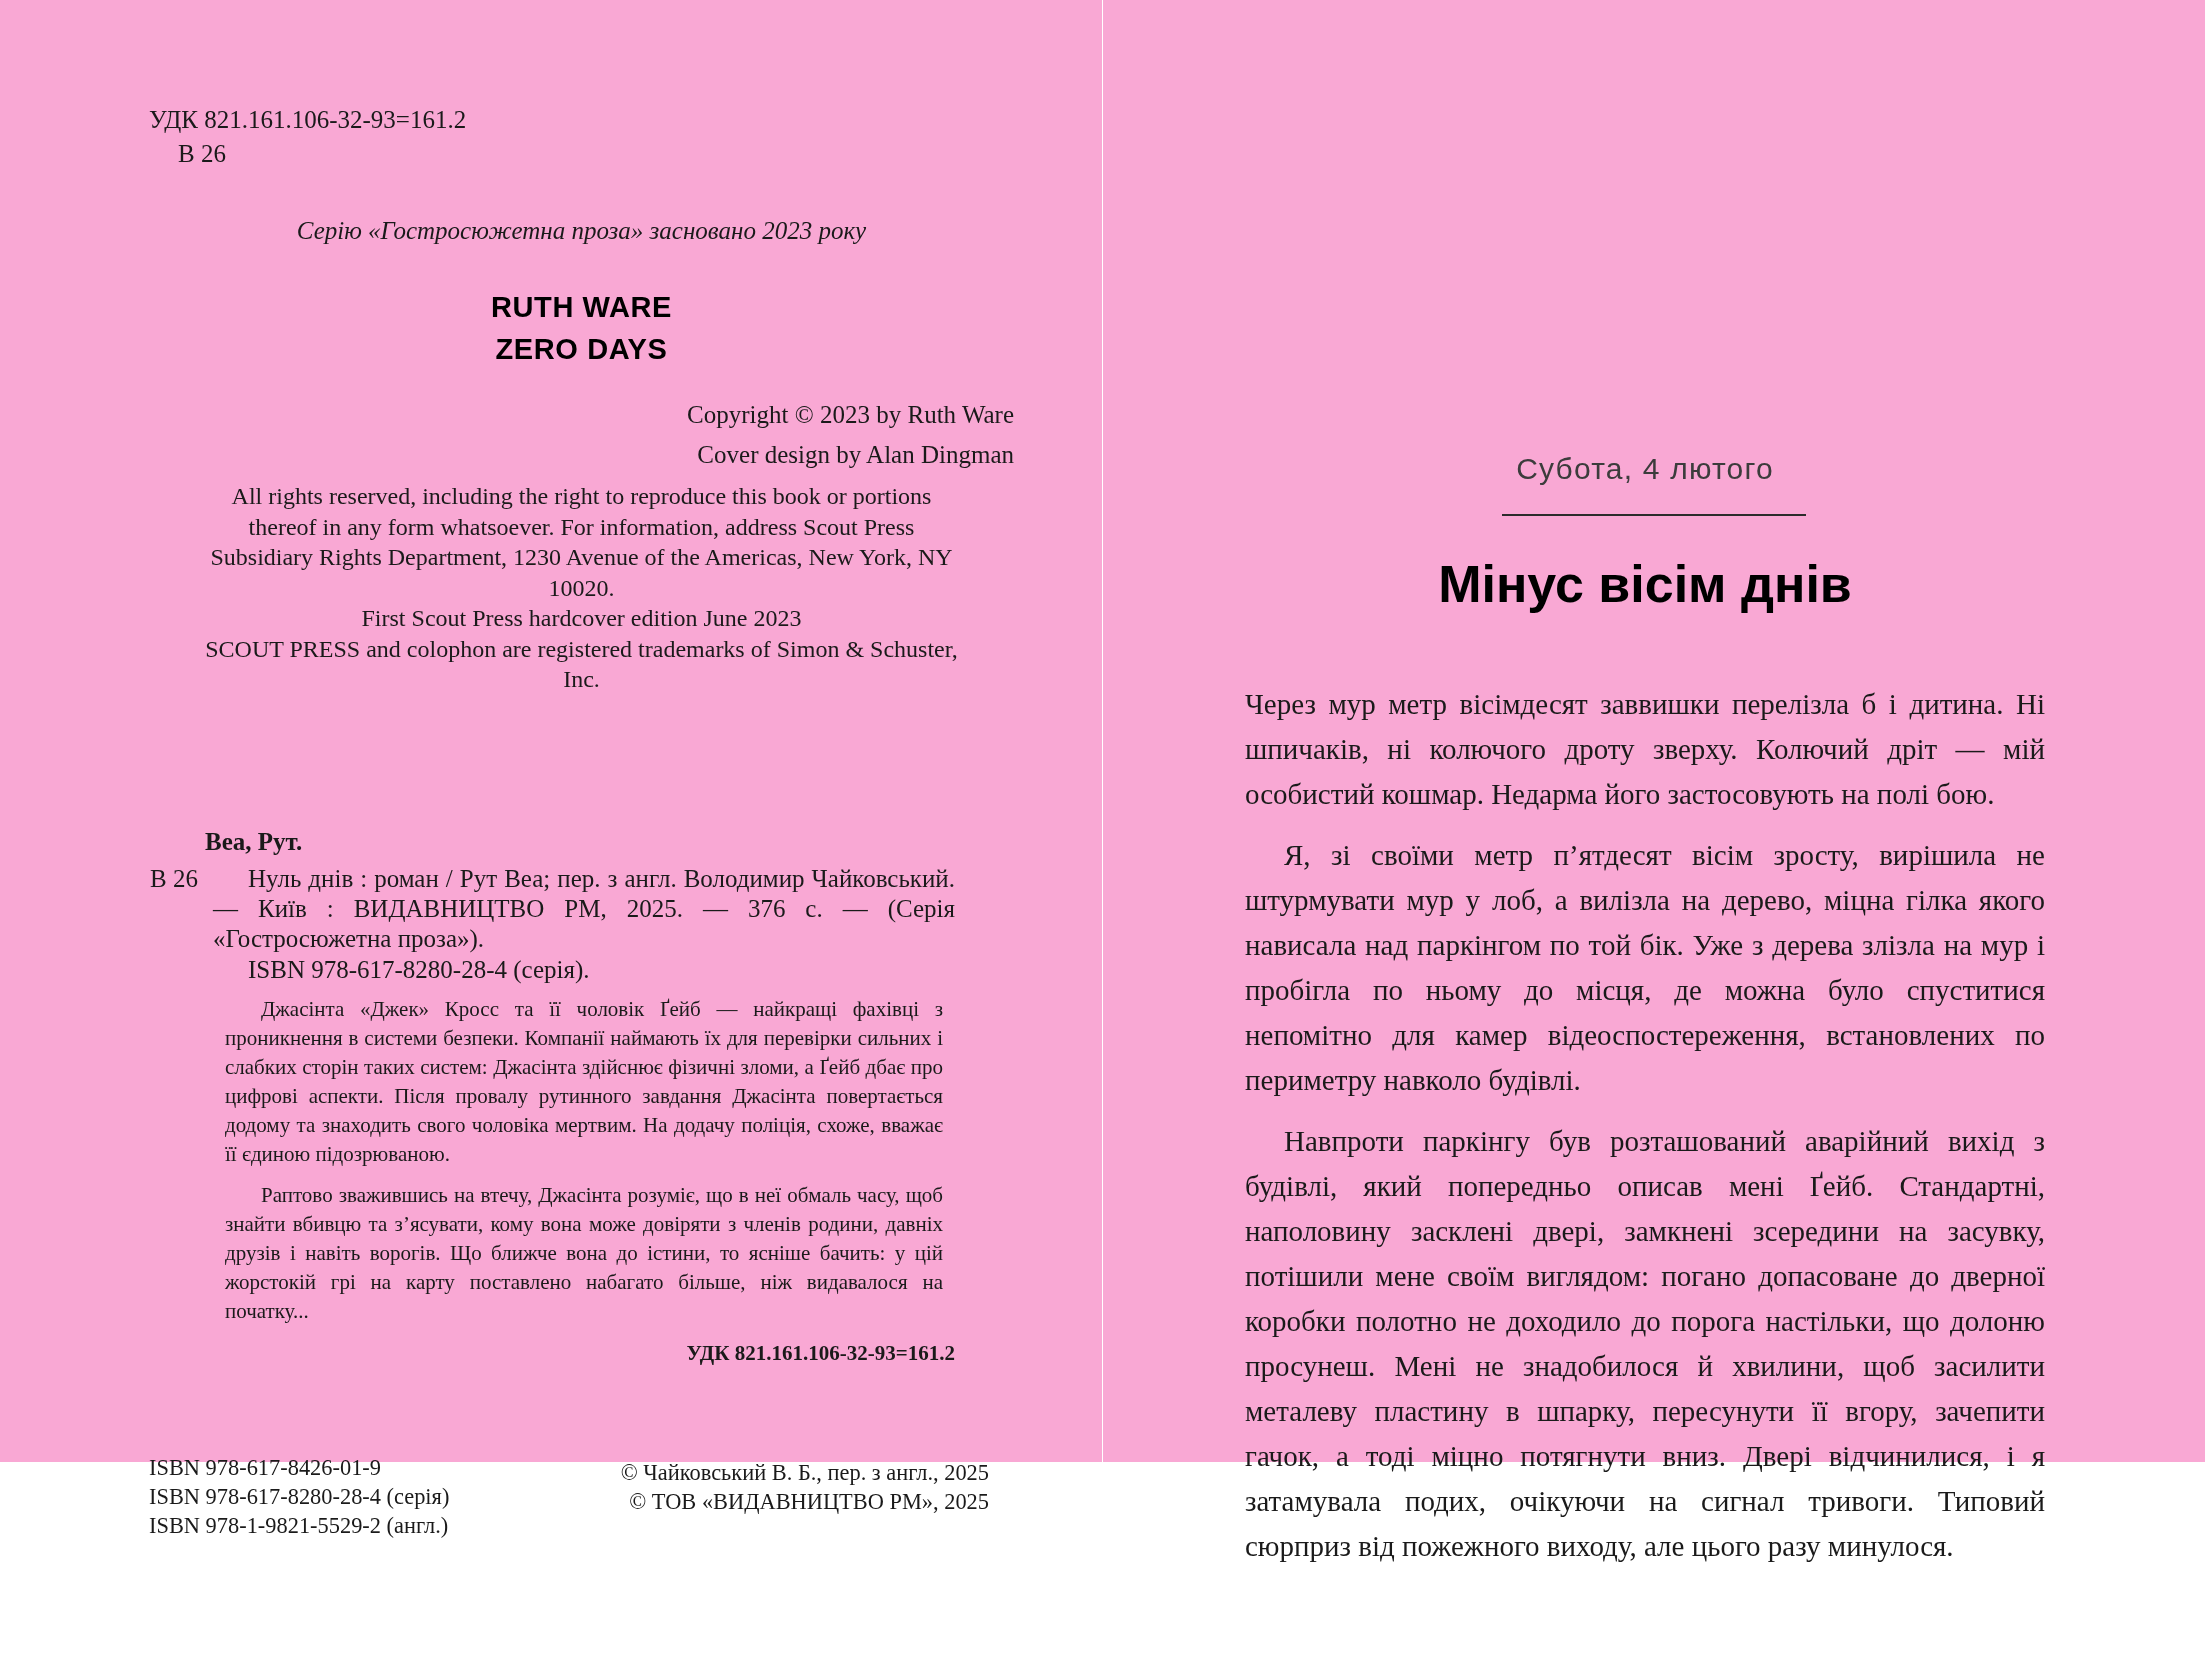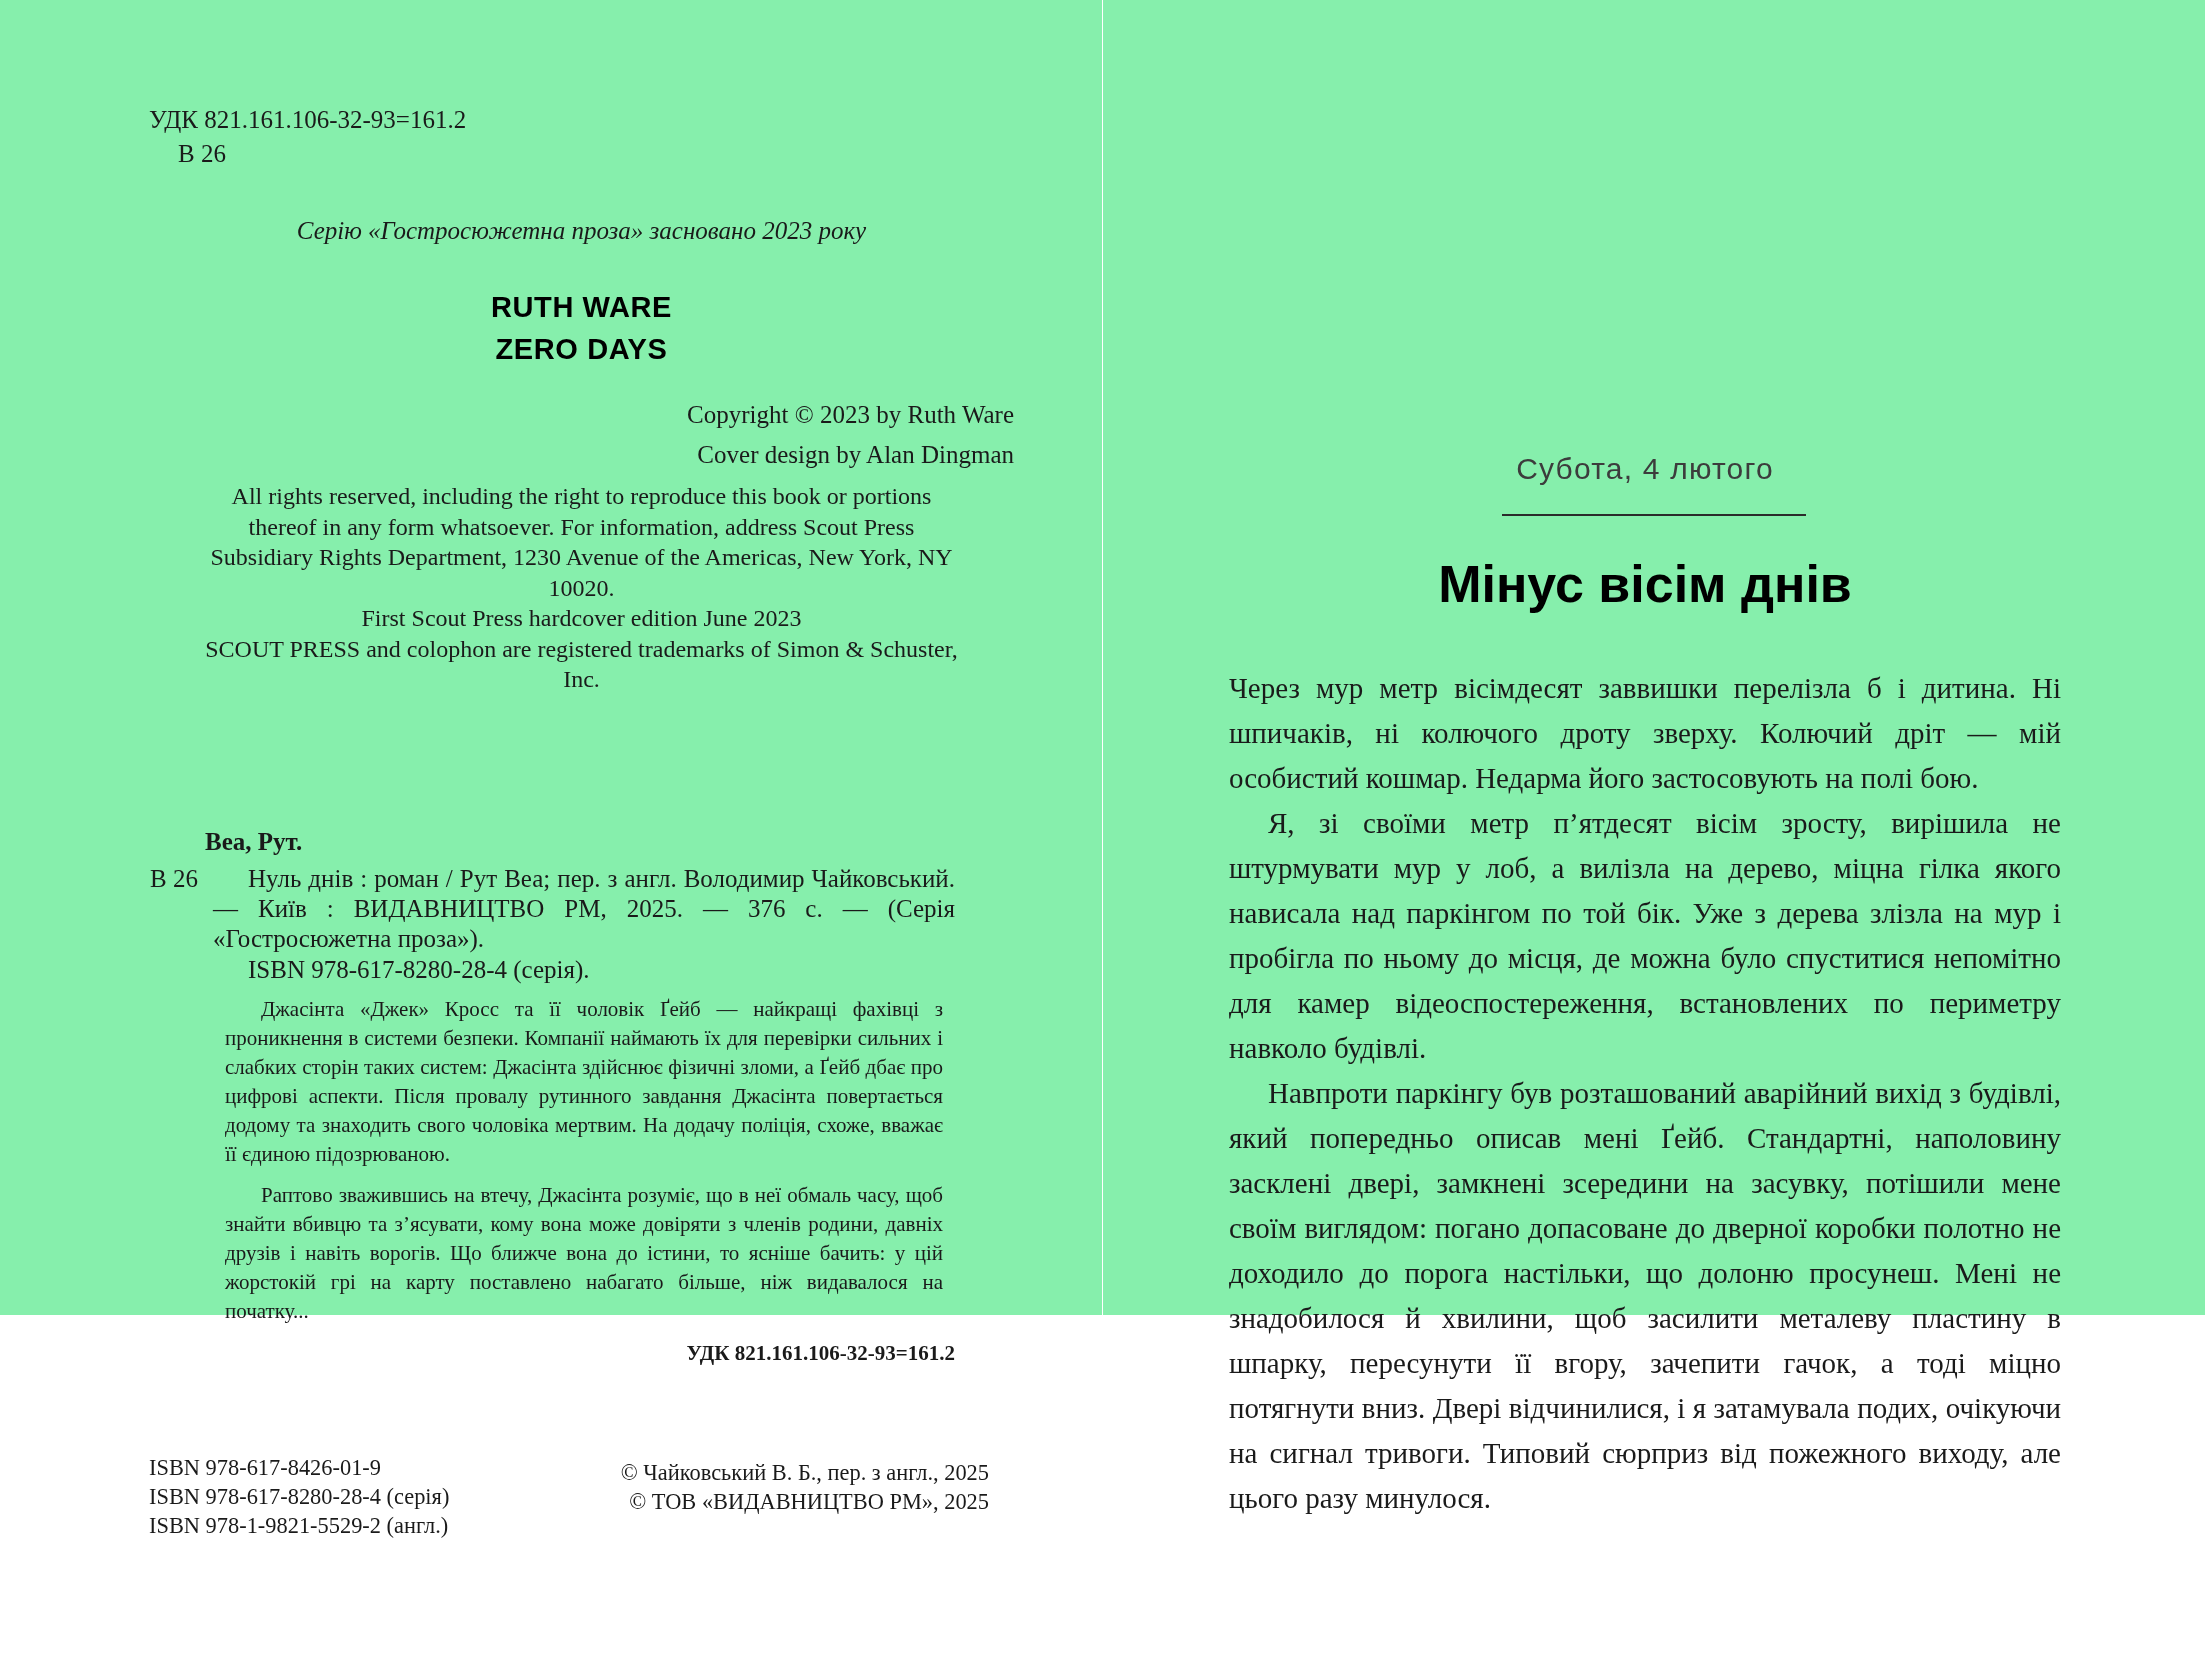--- a/index.html
+++ b/index.html
@@ -1,17 +1,17 @@
 <!DOCTYPE html>
 <html style="font-size:10px"><head>
 <meta charset="utf-8">
 <style>
   html,body{margin:0;padding:0;background:#ffffff;}
   body{width:2205px;height:1654px;position:relative;font-family:"Liberation Serif",serif;color:#1a1a1a;}
-  .page{position:absolute;top:0;height:1315px;background:#86efac;}
+  .page{position:absolute;top:0;height:1462px;background:#f9a8d4;}
   #page-left{left:0;width:1102px;}
   #page-right{left:1103px;width:1102px;}
   .abs{position:absolute;}
 
   
   .udk-block{left:149px;top:103px;font-size:25px;line-height:34px;}
   .udk-code{padding-left:29px;}
   .series-note{left:149px;top:217px;width:865px;text-align:center;font-style:italic;font-size:25px;}
   .title-block{left:149px;top:286px;width:865px;text-align:center;
     font-family:"Liberation Sans",sans-serif;font-weight:700;font-size:29px;line-height:42px;
@@ -35,21 +35,21 @@
 
   
   .date-heading{left:126px;top:452px;width:832px;text-align:center;
     font-family:"Liberation Sans",sans-serif;font-weight:300;font-size:30px;
     color:#3c3c3c;letter-spacing:1.2px;}
   .divider{left:0;top:514px;width:1102px;}
   .divider-line{width:304px;height:1.9px;background:#2b2b2b;margin:0 auto;}
   .chapter-title{left:126px;top:554px;width:832px;text-align:center;
     font-family:"Liberation Sans",sans-serif;font-weight:700;font-size:52px;color:#000;}
   .body-text{left:126px;top:666px;width:832px;font-size:29px;line-height:45px;}
-  .body-text p{margin:0;text-align:justify;}
+  .body-text p{margin:16px;text-align:justify;}
   .body-text p.indent{text-indent:39px;}
   .page-footer{left:126px;top:1536px;width:831px;text-align:right;
     font-family:"Liberation Sans",sans-serif;font-size:25px;color:#4a4a4a;font-weight:300;}
   .footer-book{font-weight:700;color:#000;letter-spacing:0.6px;}
   .footer-bar{display:inline-block;width:1.2px;height:29px;background:#6b6b6b;
     margin:0 10px 0 11.2px;vertical-align:middle;}
   .footer-num{color:#3c3c3c;}
 </style>
 </head>
 <body>

